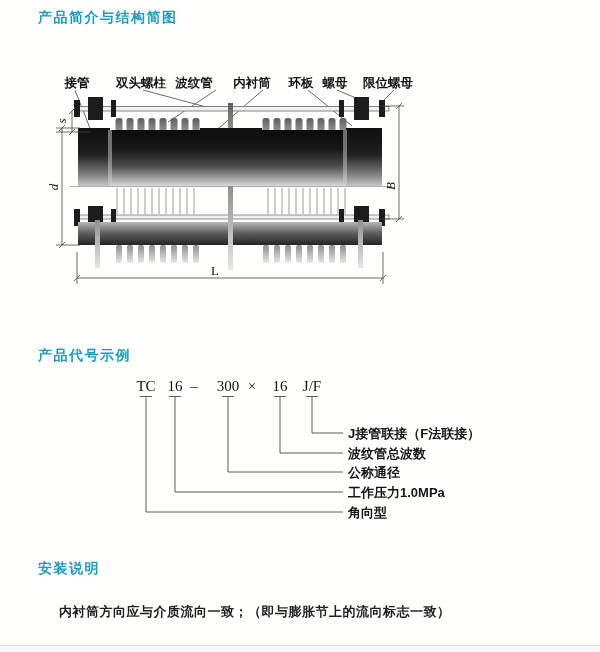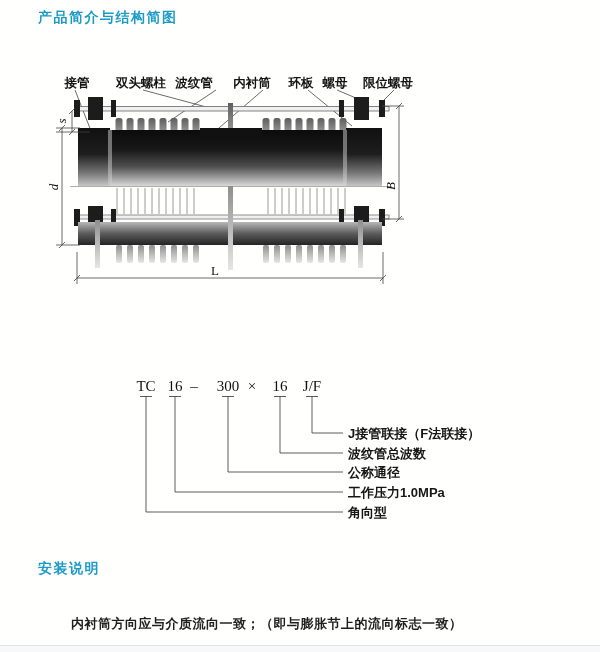--- a/index.html
+++ b/index.html
@@ -5,21 +5,21 @@
   html,body{margin:0;padding:0;background:#fff;}
   .page{position:relative;width:600px;height:652px;background:#fffffe;overflow:hidden;
         font-family:"Liberation Sans", sans-serif;}
   .sec-title{position:absolute;left:38px;margin:0;font-size:14px;font-weight:bold;
              letter-spacing:1.5px;color:#1c9cc5;}
   #title-intro{top:9px;}
   #title-code{top:347px;}
   #title-install{top:560px;text-align:right;}
   .install-text{position:absolute;left:55px;top:597px;font-size:13px;font-weight:600;
                 color:#1f1f1f;line-height:21px;letter-spacing:0.5px;}
-  .install-text p{margin:16px;}
+  .install-text p{margin:4px;}
   svg text{font-family:"Liberation Sans", sans-serif;}
   svg .plabel{font-size:12.5px;font-weight:600;fill:#141414;}
   svg .dim{font-family:"Liberation Serif", serif;font-style:italic;font-size:13px;fill:#111;}
   svg .tok{font-family:"Liberation Serif", serif;font-size:15px;fill:#111;}
   svg .legend{font-size:13px;font-weight:600;fill:#161616;}
   .bottom-strip{position:absolute;left:0;top:645px;width:600px;height:7px;
                 background:#f6f8fa;border-top:1px solid #dbe3e9;}
 </style>
 </head>
 <body>
@@ -212,20 +212,21 @@
     <g stroke="#444" stroke-width="0.8">
       <line x1="47" y1="190" x2="47" y2="222"></line>
         <line x1="353" y1="190" x2="353" y2="222"></line>
       <line x1="47" y1="216" x2="353" y2="216"></line>
       <line x1="44" y1="219" x2="50" y2="213"></line>
         <line x1="350" y1="219" x2="356" y2="213"></line>
     </g>
     <text class="dim" x="185" y="213" text-anchor="middle" style="font-style:normal">L</text>
   </svg>
 
+  <h2 class="sec-title" id="title-code">产品代号示例</h2>
 
   <svg style="position:absolute;left:130px;top:372px;" width="365" height="152" viewBox="0 0 365 152">
 
     <g>
       <text class="tok" x="16" y="19" text-anchor="middle">TC</text>
       <text class="tok" x="45" y="19" text-anchor="middle">16</text>
       <text class="tok" x="64" y="19" text-anchor="middle">–</text>
       <text class="tok" x="98" y="19" text-anchor="middle">300</text>
       <text class="tok" x="122" y="19" text-anchor="middle">×</text>
       <text class="tok" x="150" y="19" text-anchor="middle">16</text>

